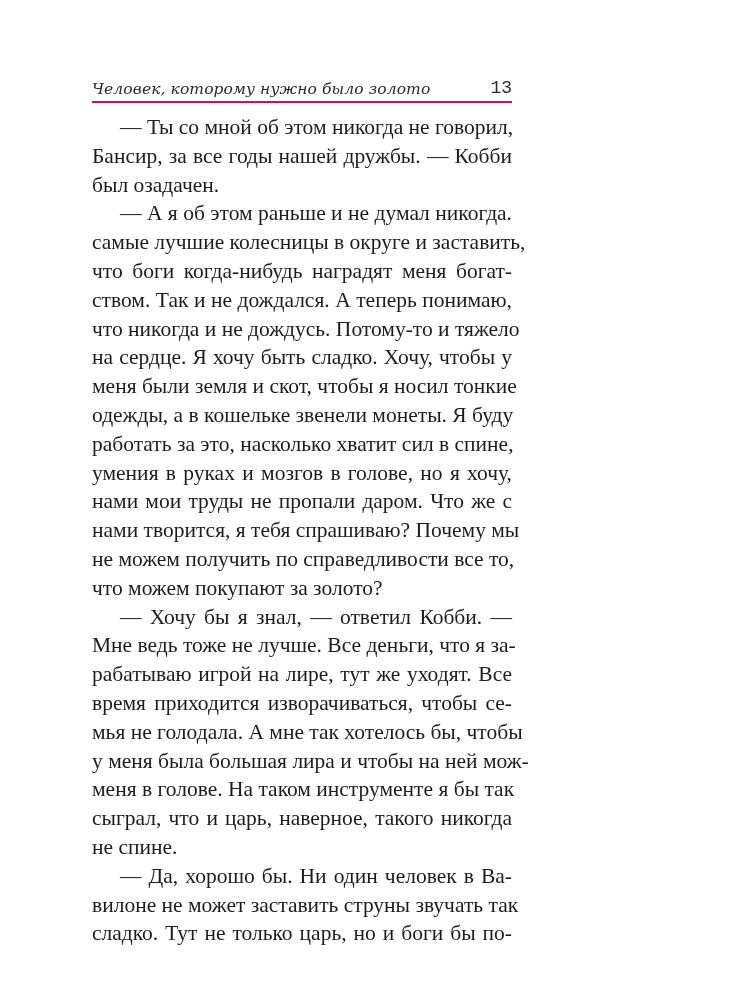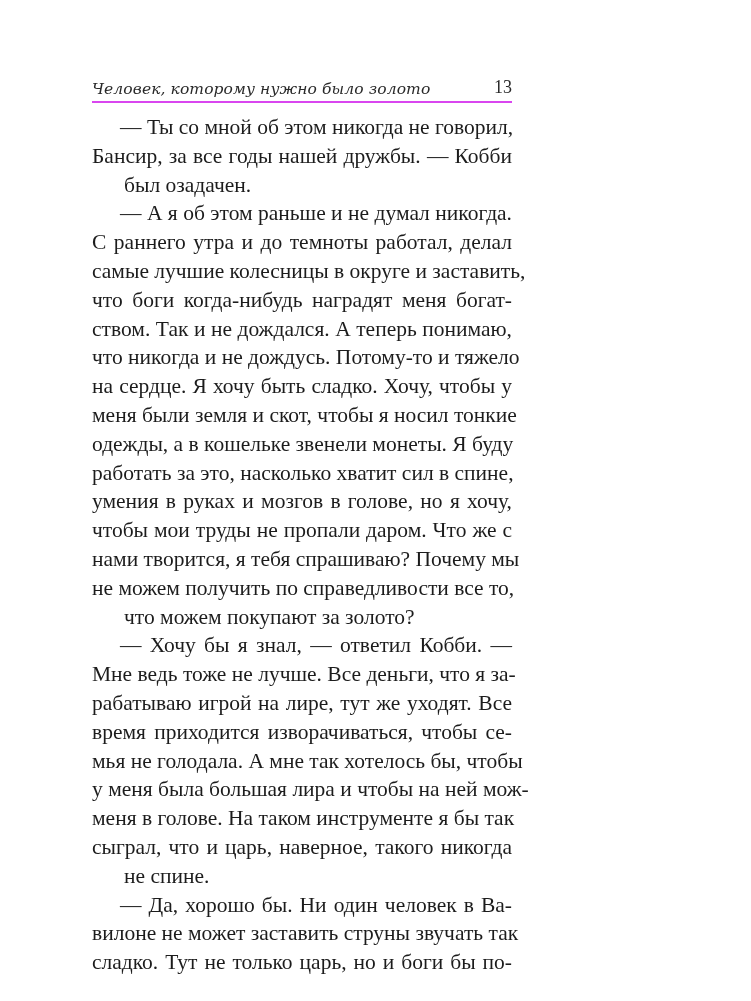--- a/index.html
+++ b/index.html
@@ -17,53 +17,52 @@
     .page {
       position: absolute;
       left: 92px;
       top: 70px;
       width: 420px;
     }
     .running-head {
       display: flex;
       justify-content: space-between;
       align-items: flex-end;
-      border-bottom: 2px solid #d946ef;
+      border-bottom: 2px solid #be185d;
       padding-bottom: 3px;
       height: 28px;
     }
     .running-title {
       font-family: "DejaVu Serif", serif;
       font-style: italic;
       font-size: 15.5px;
       letter-spacing: 0.1px;
       color: #2a2a2a;
     }
     .page-number {
-      font-family: Liberation Serif, serif;
+      font-family: Liberation Mono, monospace;
       font-size: 18px;
       color: #2a2a2a;
     }
     .body-text {
       margin-top: 10px;
       font-family: "Liberation Serif", serif;
       font-size: 21.5px;
       line-height: 28.8px;
       color: #1c1c1c;
     }
     .line {
       display: block;
       white-space: nowrap;
       text-align: justify;
       text-align-last: justify;
       height: 28.8px;
     }
     .line.last {
       text-align-last: left;
-      margin-left: 32px;
     }
     .line.indent {
       padding-left: 28px;
     }
   </style>
 </head>
 <body>
 
 <div class="page">
   <div class="running-head">
@@ -74,31 +73,30 @@
   <div class="body-text">
 
     <div>
       <span class="line indent">— Ты со мной об этом никогда не говорил,</span>
       <span class="line">Бансир, за все годы нашей дружбы. — Кобби</span>
       <span class="line last">был озадачен.</span>
     </div>
 
     <div>
       <span class="line indent">— А я об этом раньше и не думал никогда.</span>
-      <span class="line">С раннего утра и до темноты работал, делал</span>
       <span class="line">самые лучшие колесницы в округе и заставить,</span>
       <span class="line">что боги когда-нибудь наградят меня богат-</span>
       <span class="line">ством. Так и не дождался. А теперь понимаю,</span>
       <span class="line">что никогда и не дождусь. Потому-то и тяжело</span>
       <span class="line">на сердце. Я хочу быть сладко. Хочу, чтобы у</span>
       <span class="line">меня были земля и скот, чтобы я носил тонкие</span>
       <span class="line">одежды, а в кошельке звенели монеты. Я буду</span>
       <span class="line">работать за это, насколько хватит сил в спине,</span>
       <span class="line">умения в руках и мозгов в голове, но я хочу,</span>
-      <span class="line">чтобы мои труды не пропали даром. Что же с</span>
+      <span class="line">нами мои труды не пропали даром. Что же с</span>
       <span class="line">нами творится, я тебя спрашиваю? Почему мы</span>
       <span class="line">не можем получить по справедливости все то,</span>
       <span class="line last">что можем покупают за золото?</span>
     </div>
 
     <div>
       <span class="line indent">— Хочу бы я знал, — ответил Кобби. —</span>
       <span class="line">Мне ведь тоже не лучше. Все деньги, что я за-</span>
       <span class="line">рабатываю игрой на лире, тут же уходят. Все</span>
       <span class="line">время приходится изворачиваться, чтобы се-</span>

